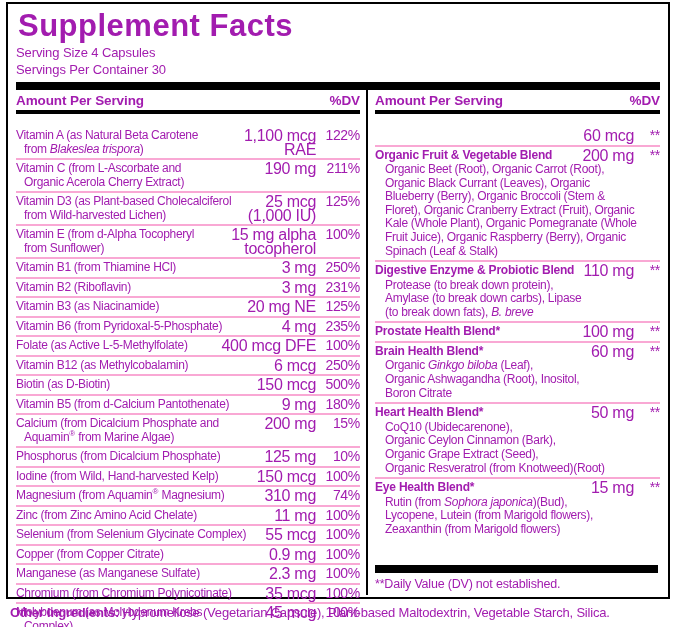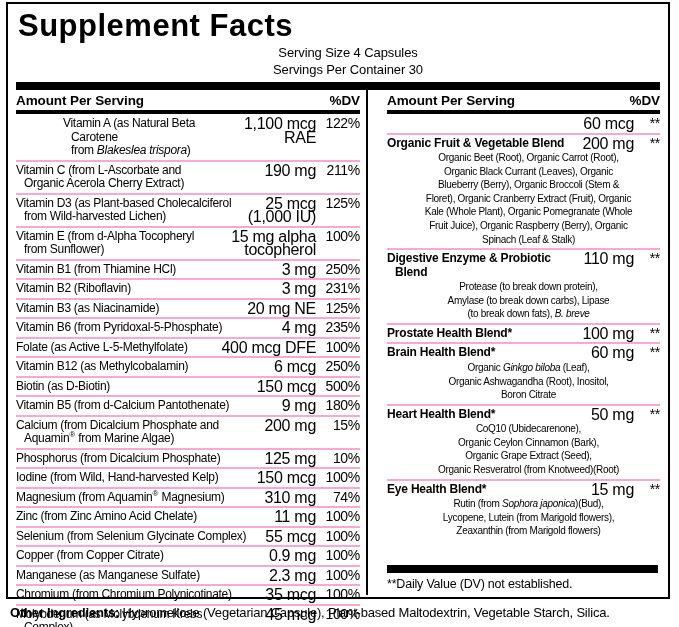--- a/index.html
+++ b/index.html
@@ -1,60 +1,60 @@
 <!DOCTYPE html>
 <html><head>
 <meta charset="utf-8">
 <style>
   html,body{margin:0;padding:0;background:#fff;}
   #screen{
     position:relative;width:679px;height:627px;background:#fff;overflow:hidden;
-    font-family:"Liberation Sans",sans-serif;color:#000000;
+    font-family:"Liberation Sans",sans-serif;color:#a21caf;
     -webkit-font-smoothing:antialiased;
   }
   .label-box{
     position:absolute;left:6px;top:2px;width:664px;height:597px;
     border:2px solid #000;box-sizing:border-box;
     padding:5px 8px 2px 8px;display:flex;flex-direction:column;
   }
   .title{
     font-size:31px;font-weight:bold;letter-spacing:.5px;line-height:32px;
     margin:1px 0 3px 2px;
   }
-  .serving-line{font-size:13px;line-height:16.5px;margin-left:20px;letter-spacing:-.1px;text-align:center;}
+  .serving-line{font-size:13px;line-height:16.5px;margin-left:0;letter-spacing:-.1px;}
   .bar-thick{height:8px;background:#000;flex:none;}
   .bar-top{margin-top:4px;}
-  .columns{flex:1;display:flex;min-height:0;gap:12px;}
+  .columns{flex:1;display:flex;min-height:0;}
   .col{display:flex;flex-direction:column;box-sizing:border-box;min-width:0;}
   .col-left{width:352px;border-right:2px solid #000;padding-right:6px;}
   .col-right{flex:1;padding-left:7px;}
   .col-header{
     display:flex;justify-content:space-between;align-items:flex-end;
     font-weight:bold;font-size:13.5px;padding:3px 0 2px;letter-spacing:-.1px;
   }
   .bar-subhead{height:4px;background:#000;flex:none;}
   .rows{display:flex;flex-direction:column;}
   .row{border-top:2px solid #f9a8d4;padding:2px 0 2px;}
-  .rows .row:first-child{border-top:none;padding-top:3px;margin-left:47px;}
+  .rows .row:first-child{border-top:none;padding-top:15px;}
   .rowhead{display:flex;align-items:flex-start;}
   .nname{
     flex:1 1 auto;min-width:0;font-size:12px;line-height:13.5px;
     letter-spacing:-.3px;white-space:pre-line;padding-left:8px;text-indent:-8px;
   }
   .nname.bold{font-weight:bold;letter-spacing:-.2px;}
   .amt{
     margin-left:auto;flex:none;text-align:right;font-size:16px;line-height:13.5px;
     letter-spacing:-.3px;white-space:pre-line;padding-left:6px;
   }
   .dv{flex:none;text-align:right;font-size:14px;line-height:13.5px;letter-spacing:-.3px;}
   .col-left .dv{width:44px;}
   .col-right .dv{width:26px;}
   .sub{
-    font-size:10px;line-height:13.6px;letter-spacing:-.3px;white-space:pre-line;
-    padding-left:10px;margin-top:1px;text-align:center;
+    font-size:12px;line-height:13.6px;letter-spacing:-.3px;white-space:pre-line;
+    padding-left:10px;margin-top:1px;
   }
   .it{font-style:italic;}
   .sup{font-size:8px;vertical-align:super;line-height:0;letter-spacing:0;}
   .colbar-left{height:8px;background:#000;margin-top:auto;margin-bottom:3px;flex:none;}
   .colbar-right{height:8px;background:#000;margin-top:auto;flex:none;margin-right:2px;}
   .footnote{font-size:12.5px;line-height:15px;letter-spacing:-.2px;padding:4px 0 3px;flex:none;}
   .footer{
     position:absolute;left:10px;top:605px;width:660px;
     font-size:13px;line-height:15px;letter-spacing:-.2px;
   }

